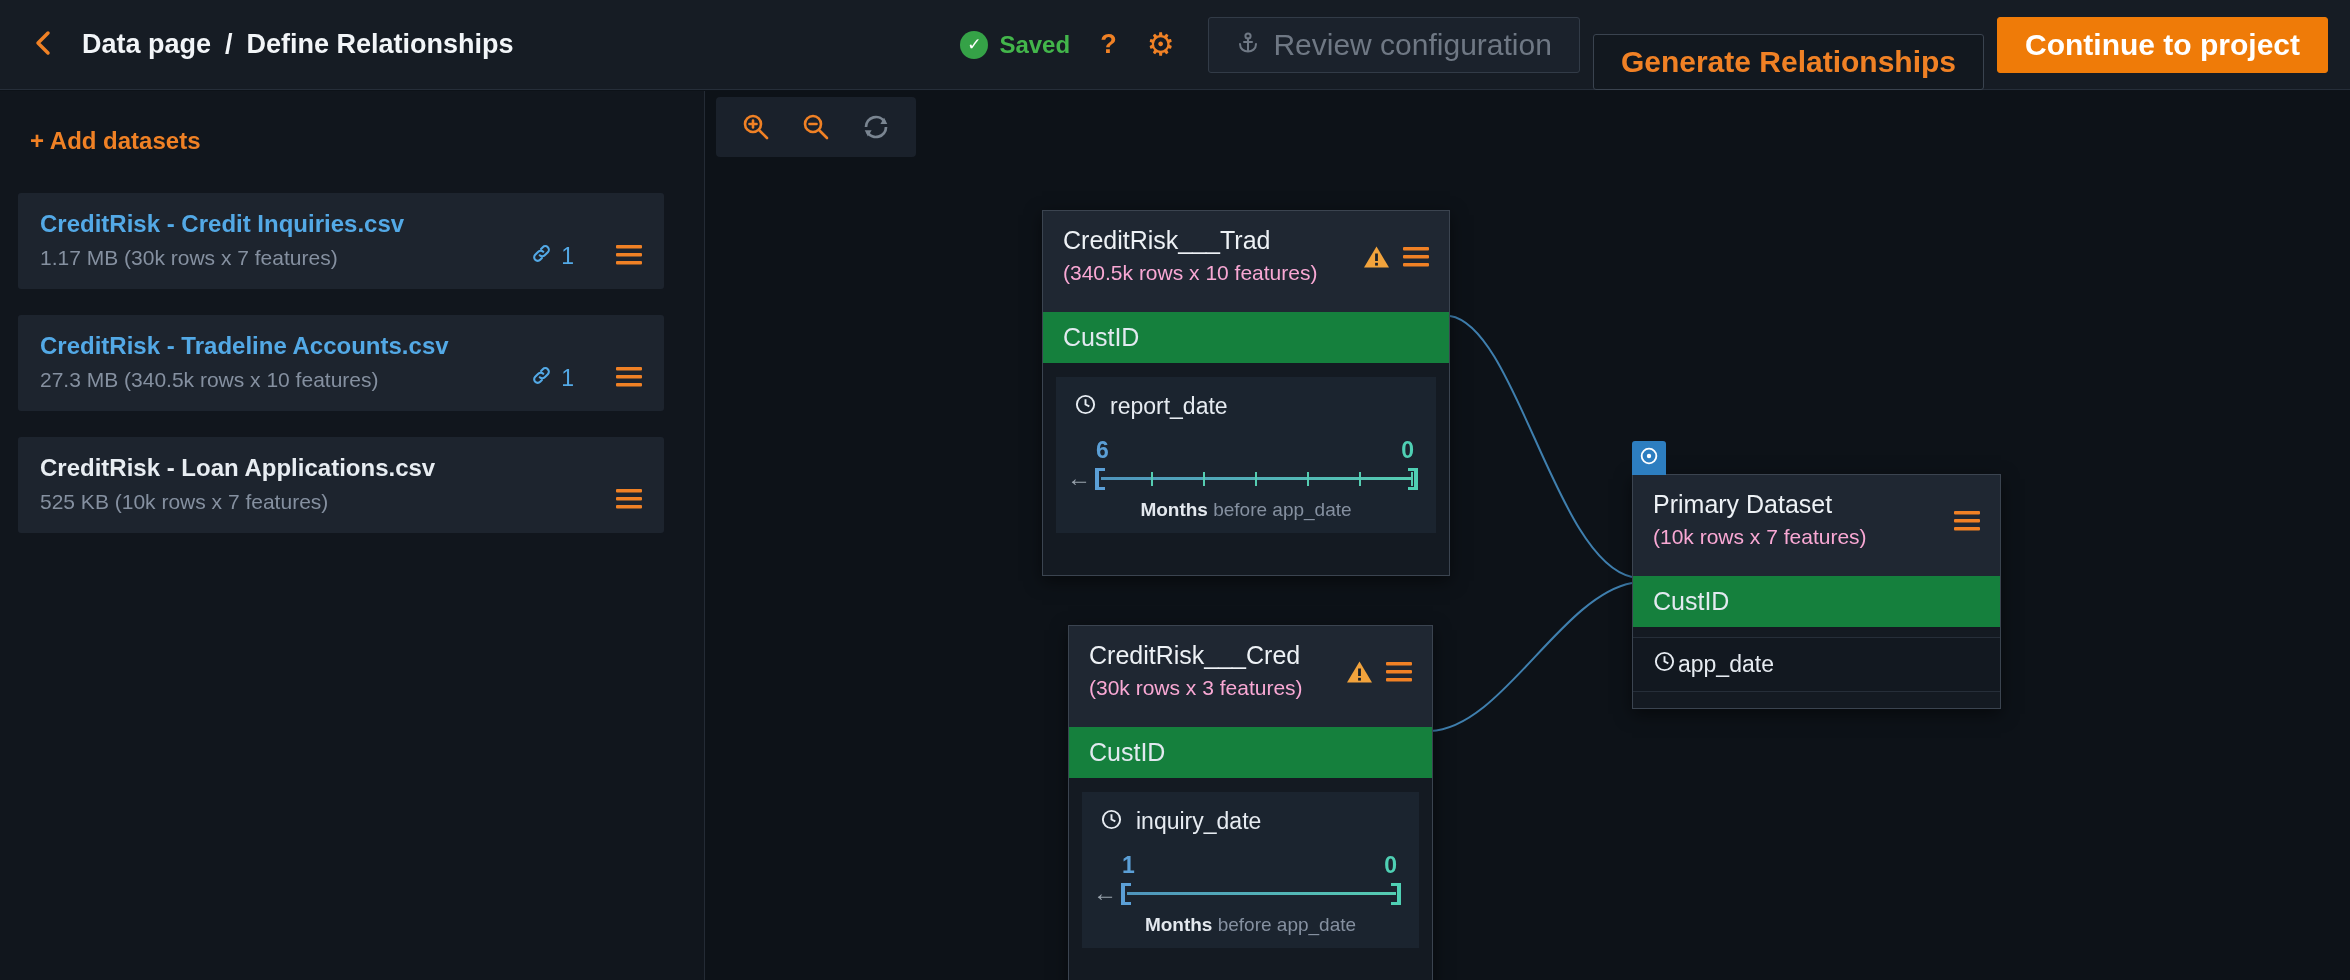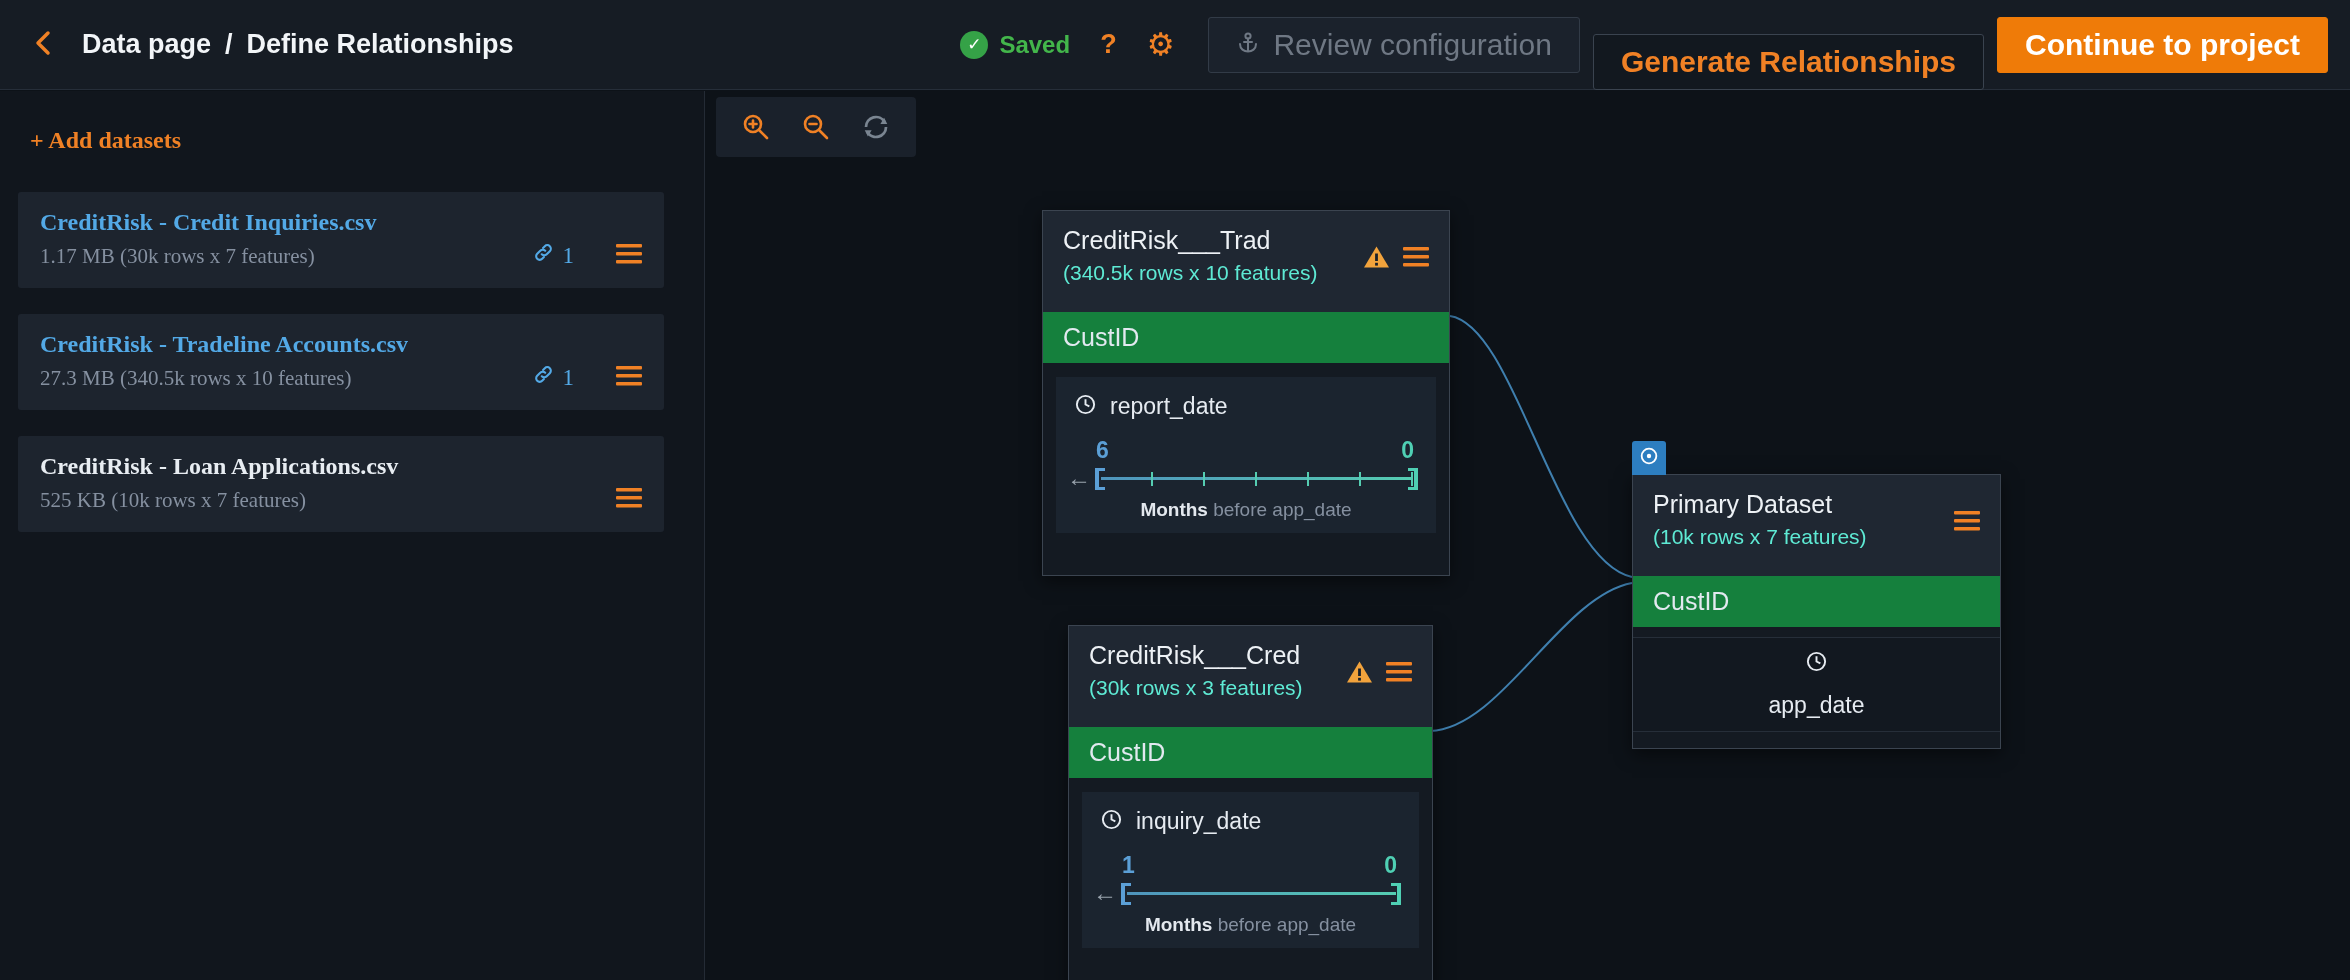--- a/index.html
+++ b/index.html
@@ -22,21 +22,21 @@
   .gear { color:#f08125; font-size:31px; cursor:pointer; line-height:1; }
   .header-actions { display:flex; align-items:center; gap:13px; margin-left:4px; }
   .btn { height:56px; display:flex; align-items:center; gap:13px; padding:0 27px; font-size:30px;
     border-radius:3px; cursor:pointer; white-space:nowrap; }
   .btn-review { background:#1b222c; border:1px solid #323b47; color:#6f7884; }
   .btn-generate { background:#12181f; border:1px solid #3a434f; color:#f08125; font-weight:bold;margin-top:34px; }
   .btn-continue { background:#ef7b08; border:1px solid #ef7b08; color:#ffffff; font-weight:bold; }
 
   
   .sidebar { position:absolute; top:91px; left:0; width:705px; height:889px; background:#11161d;
-    border-right:1px solid #242b35; z-index:5;font-family:Liberation Serif, serif; }
+    border-right:1px solid #242b35; z-index:5; }
   .add-datasets { margin:36px 0 38px 30px; font-size:24px; font-weight:bold; color:#f08125;
     cursor:pointer; display:inline-block; }
   .dataset-card { margin:0 40px 26px 18px; background:#1d242e; border-radius:3px;
     padding:17px 22px 19px; display:flex; align-items:flex-end; }
   .ds-info { flex:1; min-width:0; }
   .ds-name { font-size:24px; font-weight:bold; color:#53a9e6; cursor:pointer; white-space:nowrap; }
   .ds-name.plain { color:#e8edf2; }
   .ds-meta { font-size:21px; color:#8590a0; margin-top:8px; }
   .ds-links { display:flex; align-items:center; gap:9px; color:#53a9e6; font-size:23px;
     margin:5px 42px 0 0; }
@@ -49,21 +49,21 @@
   .tool-icon { cursor:pointer; display:flex; }
 
   .connectors { position:absolute; left:0; top:0; z-index:1; }
   .connectors path { stroke:#3f7fae; stroke-width:2; fill:none; }
 
   .node { position:absolute; background:#141a22; border:1px solid #3b4450; z-index:3;
     box-shadow:0 5px 16px rgba(0,0,0,.5); }
   .node-header { background:#1f2732; padding:15px 20px 27px; display:flex; align-items:center; }
   .node-titles { flex:1; min-width:0; }
   .node-title { font-size:25px; color:#edf1f5; white-space:nowrap; }
-  .node-meta { font-size:21px; color:#5eead4; margin-top:6px; }
+  .node-meta { font-size:21px; color:#f9a8d4; margin-top:6px; }
   .node-icons { display:flex; align-items:center; gap:13px; margin-top:6px; }
   .key-row { background:#15803d; padding:11px 20px; font-size:25px; color:#e2e9f0; cursor:pointer; }
   .date-panel { margin:14px 13px 0; background:#1b242f; padding:16px 18px 12px; }
   .date-row { display:flex; align-items:flex-start; gap:13px; font-size:23px; color:#e6ebf1; }
   .range-numbers { display:flex; justify-content:space-between; font-size:23px; font-weight:bold;
     margin:15px 4px 2px 22px; }
   .num-start { color:#5b9fd6; }
   .num-end { color:#4fd0b4; }
   .slider { position:relative; height:27px; margin:2px 0 4px; }
   .slider-arrow { position:absolute; left:-7px; top:-2px; color:#9aa4ae; font-size:24px; }
@@ -78,22 +78,22 @@
   .bracket.end { right:0; border-right:4px solid #4fd0b4; border-top:3px solid #4fd0b4;
     border-bottom:3px solid #4fd0b4; }
   .range-caption { text-align:center; font-size:19px; color:#8590a0; margin-top:6px; }
   .range-caption b { color:#e3e8ee; }
   .node-spacer { height:42px; }
 
   .node-primary .node-spacer { height:16px; }
   .primary-tab { position:absolute; left:-1px; top:-34px; width:34px; height:34px; background:#2d7ec0;
     border-radius:3px 3px 0 0; display:flex; align-items:center; justify-content:center; }
   .primary-date { margin-top:10px; background:#121820; border-top:1px solid #262e39;
-    border-bottom:1px solid #262e39; padding:12px 20px; display:flex; align-items:center; gap:13px;
-    font-size:23px; color:#e6ebf1;flex-direction:column; }
+    border-bottom:1px solid #262e39; padding:12px 20px; display:flex; align-items:center; gap:2px;
+    font-size:23px; color:#e6ebf1; }
 
   
   #node-trad    { left:336px; top:119px; width:408px; }
   #node-cred    { left:362px; top:534px; width:365px; }
   #node-primary { left:926px; top:383px; width:369px; }
 </style>
 </head>
 <body>
 
 <div class="header">

